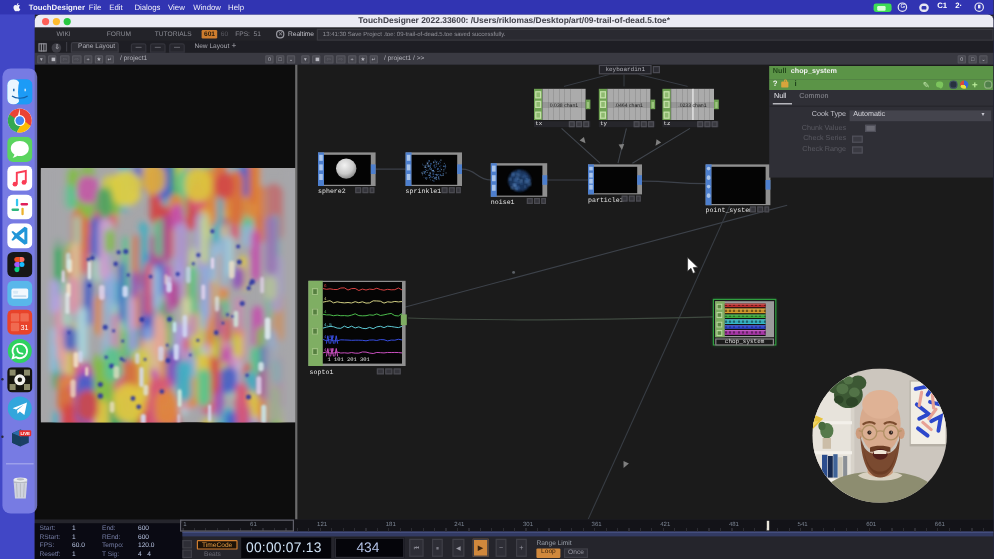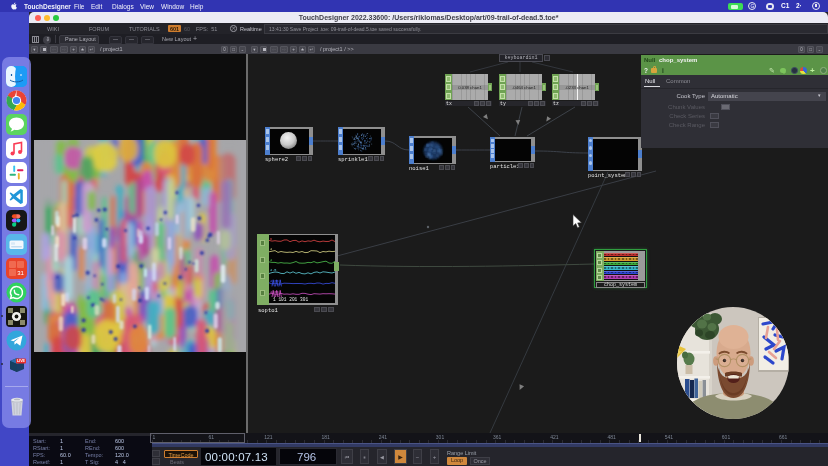--- a/index.html
+++ b/index.html
@@ -1083,21 +1083,21 @@
         <span class="abs" style="left:746.2px;top:1px;width:16px;text-align:center;font-size:5px;color:#7d8694;">661</span>
         <div class="abs" style="left:121px;top:0px;width:95px;height:9.5px;border:0.8px solid #5f5f6a;"></div>
         <div class="abs" style="left:610px;top:1px;width:1.6px;height:8px;background:#e8e4da;"></div>
         <div class="abs" style="left:123px;top:17px;width:8px;height:7px;background:#2e2e36;border:0.5px solid #3f3f47;"></div>
         <div class="abs" style="left:123px;top:25px;width:8px;height:7px;background:#2e2e36;border:0.5px solid #3f3f47;"></div>
         <div class="abs" style="left:135px;top:16.5px;width:34px;height:8.5px;background:#1c1208;border:0.8px solid #cf7d2e;border-radius:1px;color:#e09a43;font-size:5.5px;text-align:center;line-height:8px;">TimeCode</div>
         <span class="abs" style="left:141px;top:26px;font-size:5.5px;color:#6a6a74;">Beats</span>
         <div class="abs" style="left:172px;top:15px;width:75px;height:17px;background:#05050a;"></div>
         <span class="abs" style="left:176px;top:17.5px;font-size:11.5px;color:#cfe2f5;letter-spacing:0.2px;text-align:center;">00:00:07.13</span>
         <div class="abs" style="left:250px;top:15px;width:58px;height:17px;background:#05050a;border:0.5px solid #2a2a32;"></div>
-        <span class="abs" style="left:268px;top:17.5px;font-size:11.5px;color:#b5c4e8;">796</span>
+        <span class="abs" style="left:268px;top:17.5px;font-size:11.5px;color:#b5c4e8;">434</span>
         <div class="abs" style="left:312px;top:15.5px;width:12px;height:15.5px;background:#2e2e36;border:0.5px solid #3f3f47;color:#9a9aa4;font-size:5px;text-align:center;line-height:15px;">⏮</div>
         <div class="abs" style="left:331px;top:15.5px;width:9px;height:15.5px;background:#2e2e36;border:0.5px solid #3f3f47;color:#9a9aa4;font-size:5px;text-align:center;line-height:15px;">⏸</div>
         <div class="abs" style="left:348px;top:15.5px;width:10px;height:15.5px;background:#2e2e36;border:0.5px solid #3f3f47;color:#9a9aa4;font-size:5px;text-align:center;line-height:15px;">◀</div>
         <div class="abs" style="left:365px;top:15.5px;width:13px;height:15.5px;background:#d0883c;border:0.5px solid #3f3f47;color:#3a2410;font-size:6px;text-align:center;line-height:15px;">▶</div>
         <div class="abs" style="left:384px;top:15.5px;width:9px;height:15.5px;background:#2e2e36;border:0.5px solid #3f3f47;color:#9a9aa4;font-size:6px;text-align:center;line-height:15px;">−</div>
         <div class="abs" style="left:401px;top:15.5px;width:9px;height:15.5px;background:#2e2e36;border:0.5px solid #3f3f47;color:#9a9aa4;font-size:6px;text-align:center;line-height:15px;">+</div>
         <span class="abs" style="left:418px;top:16.5px;font-size:5.5px;color:#9aa0aa;">Range Limit</span>
         <div class="abs" style="left:418px;top:24px;width:20px;height:7.5px;background:#d0883c;border-radius:1px;color:#3a2410;font-size:5.5px;text-align:center;line-height:7px;">Loop</div>
         <div class="abs" style="left:441px;top:24px;width:20px;height:7.5px;background:#2e2e36;border:0.5px solid #3f3f47;color:#9a9aa4;font-size:5.5px;text-align:center;line-height:7px;">Once</div>
       </div>

